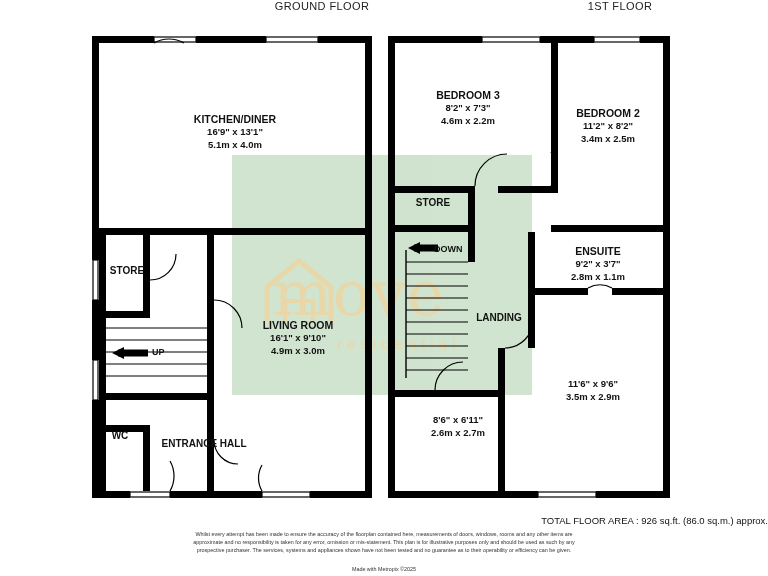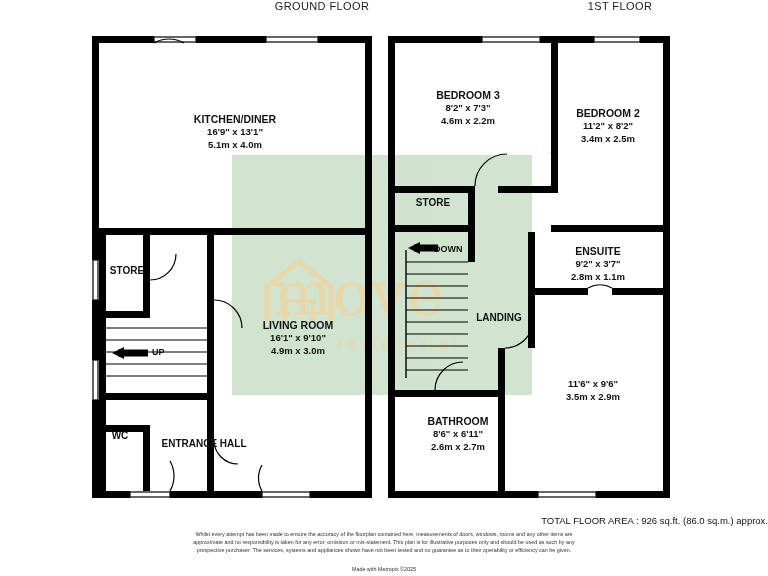--- a/index.html
+++ b/index.html
@@ -317,21 +317,20 @@
   <div class="room room-small" style="left:452px;top:283px;width:94px;margin-top:28px;">
     <div class="rname">LANDING</div>
   </div>
 
   <div class="room" style="left:528px;top:378px;width:130px;">
     <div class="rdim">11'6"  x 9'6"</div>
     <div class="rdim">3.5m  x 2.9m</div>
   </div>
 
   <div class="room" style="left:390px;top:414px;width:136px;">
-    <div class="rname">BATHROOM</div>
     <div class="rdim">8'6"  x 6'11"</div>
     <div class="rdim">2.6m  x 2.7m</div>
   </div>
 
   <div class="dir" style="left:434px;top:244px;">DOWN</div>
 
   <div class="total">TOTAL FLOOR AREA : 926 sq.ft. (86.0 sq.m.) approx.</div>
   <div class="disclaimer">Whilst every attempt has been made to ensure the accuracy of the floorplan contained here, measurements of doors, windows, rooms and any other items are approximate and no responsibility is taken for any error, omission or mis-statement. This plan is for illustrative purposes only and should be used as such by any prospective purchaser. The services, systems and appliances shown have not been tested and no guarantee as to their operability or efficiency can be given.</div>
   <div class="made">Made with Metropix ©2025</div>
 

